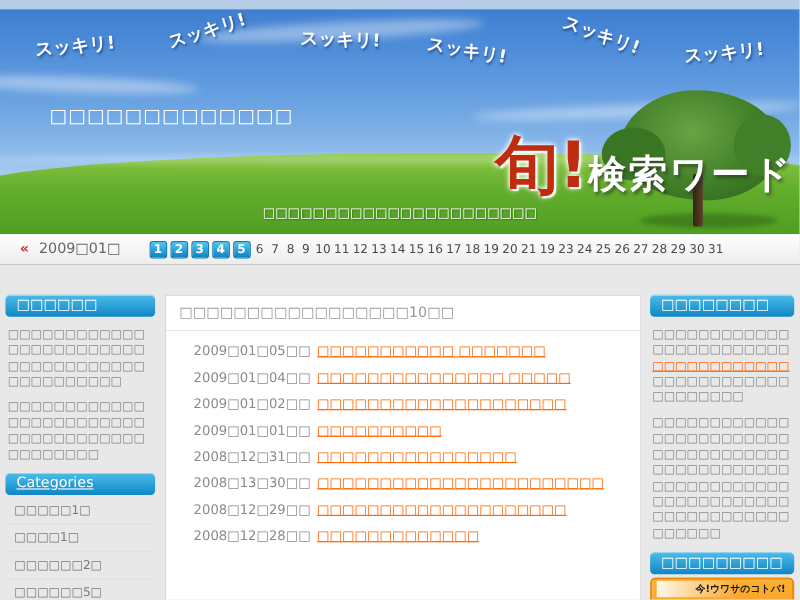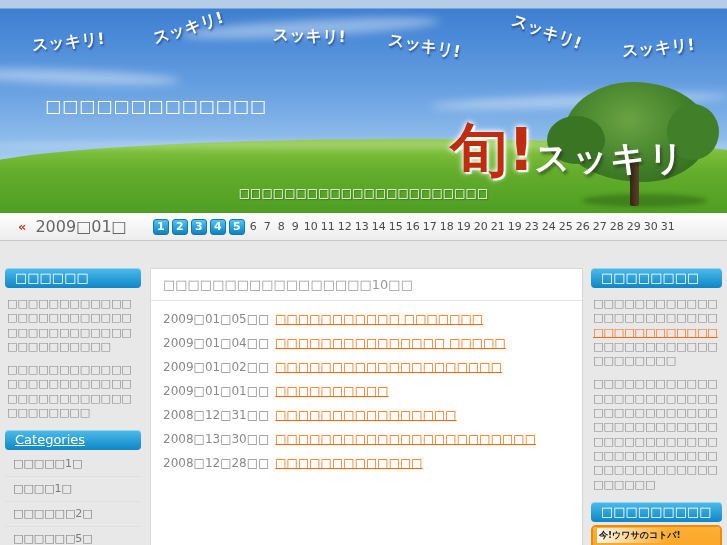--- a/index.html
+++ b/index.html
@@ -43,21 +43,21 @@
     text-shadow:0 0 4px #fff,0 0 7px #fff,2px 2px 1px rgba(255,255,255,.9); }
   .logo-rest { font-size:35px; font-weight:bold; color:#fff; letter-spacing:2px;
     text-shadow:2px 3px 3px rgba(40,40,40,.55); }
   .banner-subtitle { position:absolute; left:0; right:0; top:186px; text-align:center;
     color:#fff; font-size:12px; text-shadow:1px 1px 1px rgba(30,70,20,.5); }
 
   
   .datenav { position:absolute; left:0; top:213px; width:727px; height:28px; display:flex; align-items:center;
     background:linear-gradient(180deg,#ffffff,#ececec); border-bottom:1px solid #c9c9c9; }
   .prev { color:#c0392b; font-weight:bold; font-size:13px; margin:0 9px 0 18px; cursor:pointer; }
-  .month { color:#666; font-size:16px;text-align:center; }
+  .month { color:#666; font-size:13px;text-align:center; }
   .days { display:flex; align-items:center; gap:3px; margin-left:26px; }
   .day { font-size:11px; color:#4a4a4a; min-width:11px; text-align:center; cursor:pointer; }
   .day.active { background:linear-gradient(180deg,#53c5f2,#0b82c4); border:1px solid #1478ad;
     color:#fff; width:16px; height:16px; line-height:14px; border-radius:3px; font-weight:bold; }
 
   
   .content { position:absolute; left:0; top:241px; width:727px; height:304px; }
   .col-left  { position:absolute; left:5px;   top:27px; width:136px; }
   .col-main  { position:absolute; left:150px; top:27px; width:433px; }
   .col-right { position:absolute; left:591px; top:27px; width:131px; }
@@ -66,33 +66,33 @@
     padding:2px 10px 3px; border-radius:4px; box-shadow:inset 0 1px 0 rgba(255,255,255,.4); }
   .side-p { color:#8a8a8a; font-size:11px; line-height:1.3; margin:9px 2px 0; word-break:break-all; }
   .cat-list { list-style:none; margin-top:2px; }
   .cat-list li { padding:5px 8px 6px; border-bottom:1px solid #e0e0e0; color:#7a7a7a; font-size:11px; cursor:pointer; }
   .cat-list li:nth-child(n+7) { background:#ececec; }
   .col-left .bluebar.second { margin-top:10px;text-decoration:underline; }
 
   .card { background:#fff; border:1px solid #d8d8d8; }
   .card.first { height:325px; overflow:hidden; }
   .m-head { padding:8px 12px; color:#9a9a9a; font-size:13px; border-bottom:1px solid #e4e4e4; }
-  .m-list { padding:11px 12px; }
+  .m-list { padding:11px 25px; }
   .entry { margin-bottom:10px; font-size:12px; white-space:nowrap; overflow:hidden; }
   .edate { color:#8a8a8a; margin-right:2px; }
   .elink { color:#f60; text-decoration:underline; cursor:pointer; }
   .card.second { margin-top:8px; height:30px; overflow:hidden; }
 
   .orange-link { color:#f60; text-decoration:underline; cursor:pointer; word-break:break-all; }
   .col-right .bluebar.second { margin-top:10px; }
 
   
   .widget { margin-top:3px; border:2px solid #ef8b00; border-radius:5px; overflow:hidden; background:#fff; }
   .w-top { background:linear-gradient(180deg,#fbb034,#f99b1c); padding:1px 4px 3px; }
-  .w-tag { font-size:9px; font-weight:bold; color:#151515; text-align:left;
+  .w-tag { font-size:9px; font-weight:bold; color:#151515; text-align:right;
     background:linear-gradient(90deg,rgba(255,255,255,.9),rgba(255,255,255,0) 60%); padding:1px 2px; }
   .w-logo { display:flex; align-items:center; gap:3px; padding:1px 2px 0; }
   .w-word { font-size:25px; font-weight:bold; color:#161616; letter-spacing:-1px; line-height:1; }
 </style>
 </head>
 <body>
 
 <div class="banner">
   <div class="cloud c1"></div>
   <div class="cloud c2"></div>
@@ -103,21 +103,21 @@
   <div class="trunk"></div>
   <span class="sticker s1">スッキリ!</span>
   <span class="sticker s2">スッキリ!</span>
   <span class="sticker s3">スッキリ!</span>
   <span class="sticker s4">スッキリ!</span>
   <span class="sticker s5">スッキリ!</span>
   <span class="sticker s6">スッキリ!</span>
   <span class="site-title">□□□□□□□□□□□□□</span>
   <div class="logo">
     <span class="logo-shun">旬!</span>
-    <span class="logo-rest">スッキリ</span>
+    <span class="logo-rest">検索ワード</span>
   </div>
   <div class="banner-subtitle">□□□□□□□□□□□□□□□□□□□□□□</div>
 </div>
 
 <div class="datenav">
   <span class="prev">«</span>
   <span class="month">2009□01□</span>
   <div class="days">
 
       <span class="day active">1</span>
@@ -234,20 +234,24 @@
           <div class="entry">
             <span class="edate">2008□12□31□□</span>
             <span class="elink">□□□□□□□□□□□□□□□□</span>
           </div>
 
           <div class="entry">
             <span class="edate">2008□13□30□□</span>
             <span class="elink">□□□□□□□□□□□□□□□□□□□□□□□</span>
           </div>
 
+          <div class="entry">
+            <span class="edate">2008□12□29□□</span>
+            <span class="elink">□□□□□□□□□□□□□□□□□□□□</span>
+          </div>
 
           <div class="entry">
             <span class="edate">2008□12□28□□</span>
             <span class="elink">□□□□□□□□□□□□□</span>
           </div>
 
       </div>
     </div>
     <div class="card second">
       <div class="m-head">□□□□□□□□□□□ □□□□□□□</div>

